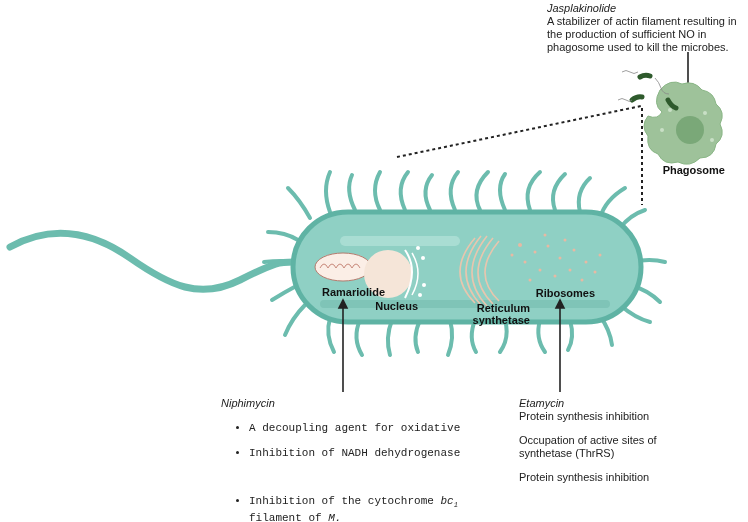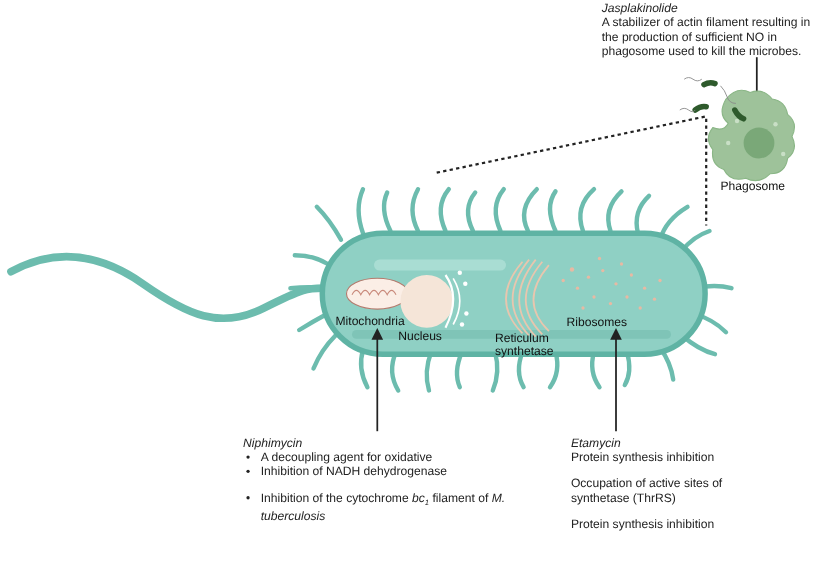--- a/index.html
+++ b/index.html
@@ -1,23 +1,23 @@
 <!DOCTYPE html>
 <html><head>
 <meta charset="utf-8">
 <style>
   html, body { margin:0; padding:0; background:#ffffff; }
   body { width:748px; height:522px; position:relative; overflow:hidden;
          font-family:"Liberation Sans", sans-serif; color:#1a1a1a; }
   svg.art { position:absolute; left:0; top:0; }
   .txt { position:absolute; font-size:11px; line-height:13px; color:#222; }
   .it { font-style:italic; }
-  .lbl { position:absolute; font-size:11px; line-height:12px; color:#111; text-align:left; }
+  .lbl { position:absolute; font-size:11px; line-height:12px; color:#111; text-align:right;font-weight:bold; }
   ul { margin:0; padding-left:16px; }
-  li { margin:0; }
+  li { margin:12px;font-family:Liberation Mono, monospace; }
   .gap { height:11px; }
 </style>
 </head>
 <body>
 
 <svg class="art" width="748" height="522" viewBox="0 0 748 522">
 
   <path d="M10 247 C 50 225, 90 230, 130 258 S 200 300, 240 280 S 280 262, 300 262" fill="none" stroke="#6cbcae" stroke-width="7" stroke-linecap="round"></path>
 
   <g fill="none" stroke="#6cbcae" stroke-width="4" stroke-linecap="round">
@@ -133,21 +133,21 @@
 </svg>
 
 <div class="txt" style="left:547px; top:2px; font-size:11px;">
   <div class="it">Jasplakinolide</div>
   <div>A stabilizer of actin filament resulting in</div>
   <div>the production of sufficient NO in</div>
   <div>phagosome used to kill the microbes.</div>
 </div>
 <div class="lbl" style="left:655px; top:164px; width:70px;">Phagosome</div>
 
-<div class="lbl" style="left:305px; top:286px; width:80px;">Mitochondria</div>
+<div class="lbl" style="left:305px; top:286px; width:80px;">Ramariolide</div>
 <div class="lbl" style="left:362px; top:300px; width:56px;">Nucleus</div>
 <div class="lbl" style="left:450px; top:302px; width:80px;">
   <div>Reticulum</div>
   <div>synthetase</div>
 </div>
 <div class="lbl" style="left:515px; top:287px; width:80px;">Ribosomes</div>
 
 <div class="txt" style="left:221px; top:397px; width:300px;">
   <div class="it">Niphimycin</div>
   <ul>

